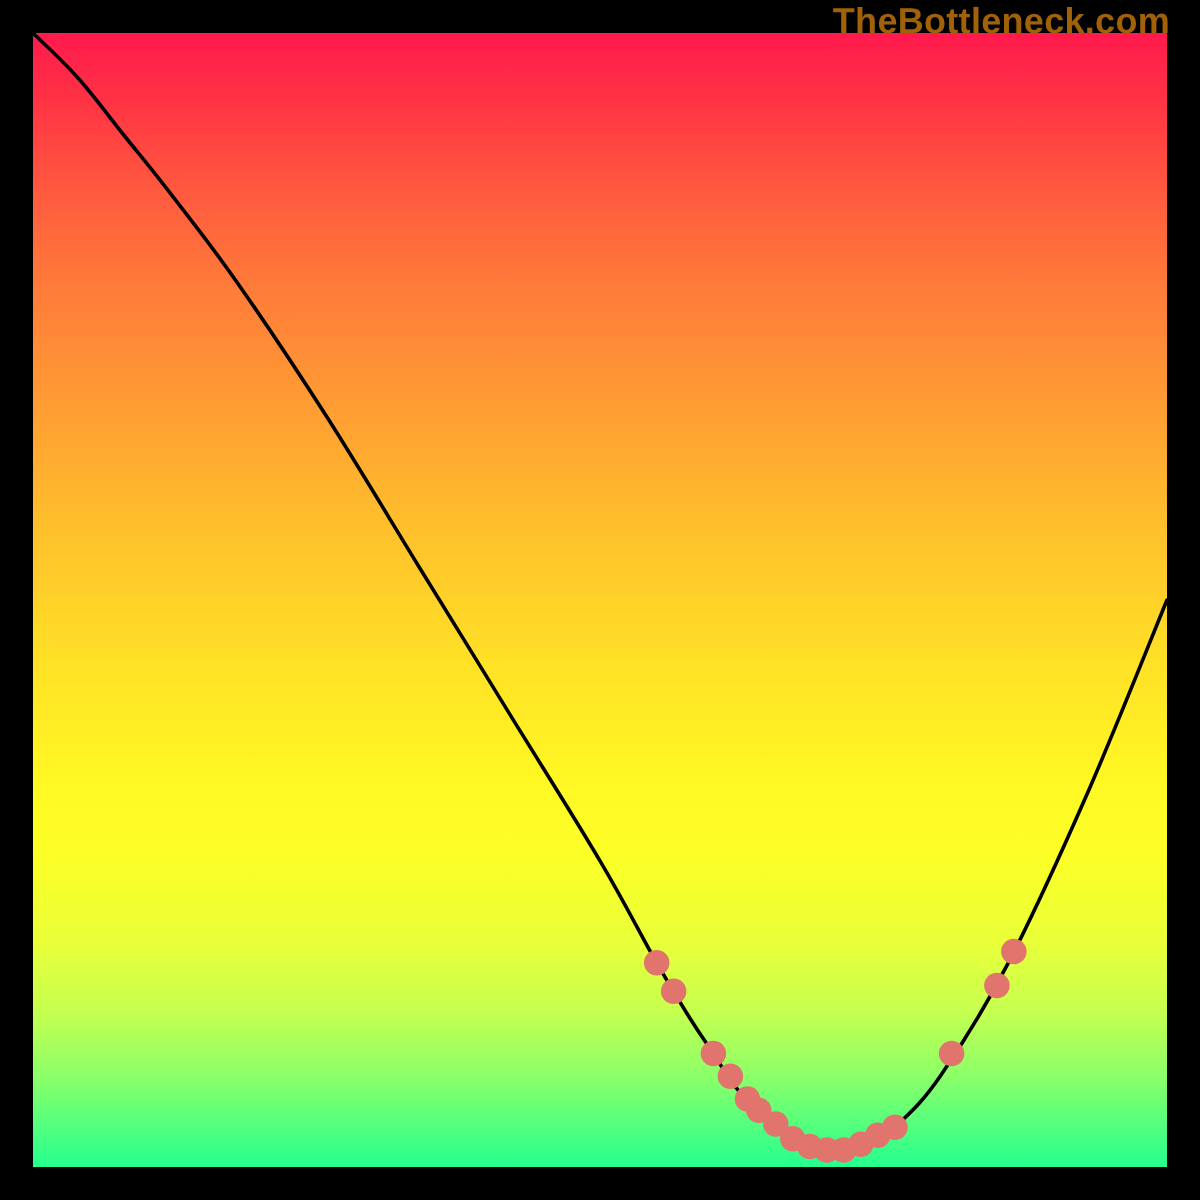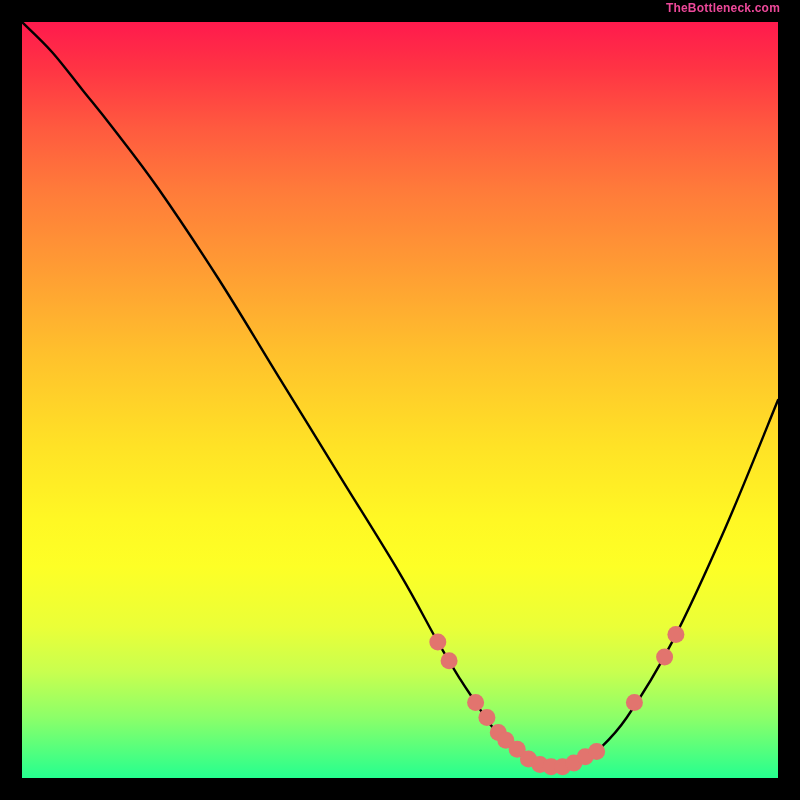--- a/index.html
+++ b/index.html
@@ -54,22 +54,22 @@
     position: absolute;
     left: 0;
     top: 0;
     width: 756px;
     height: 756px;
   }
   .attribution {
     position: absolute;
     top: 1px;
     right: 20px;
-    color: #ec4899;
-    font-size: 12px;
+    color: #a16207;
+    font-size: 24px;
     font-weight: 600;
     letter-spacing: 0.2px;
   }
 </style>
 </head>
 <body>
 
 <div class="frame"></div>
 
 <div class="plot-area">

